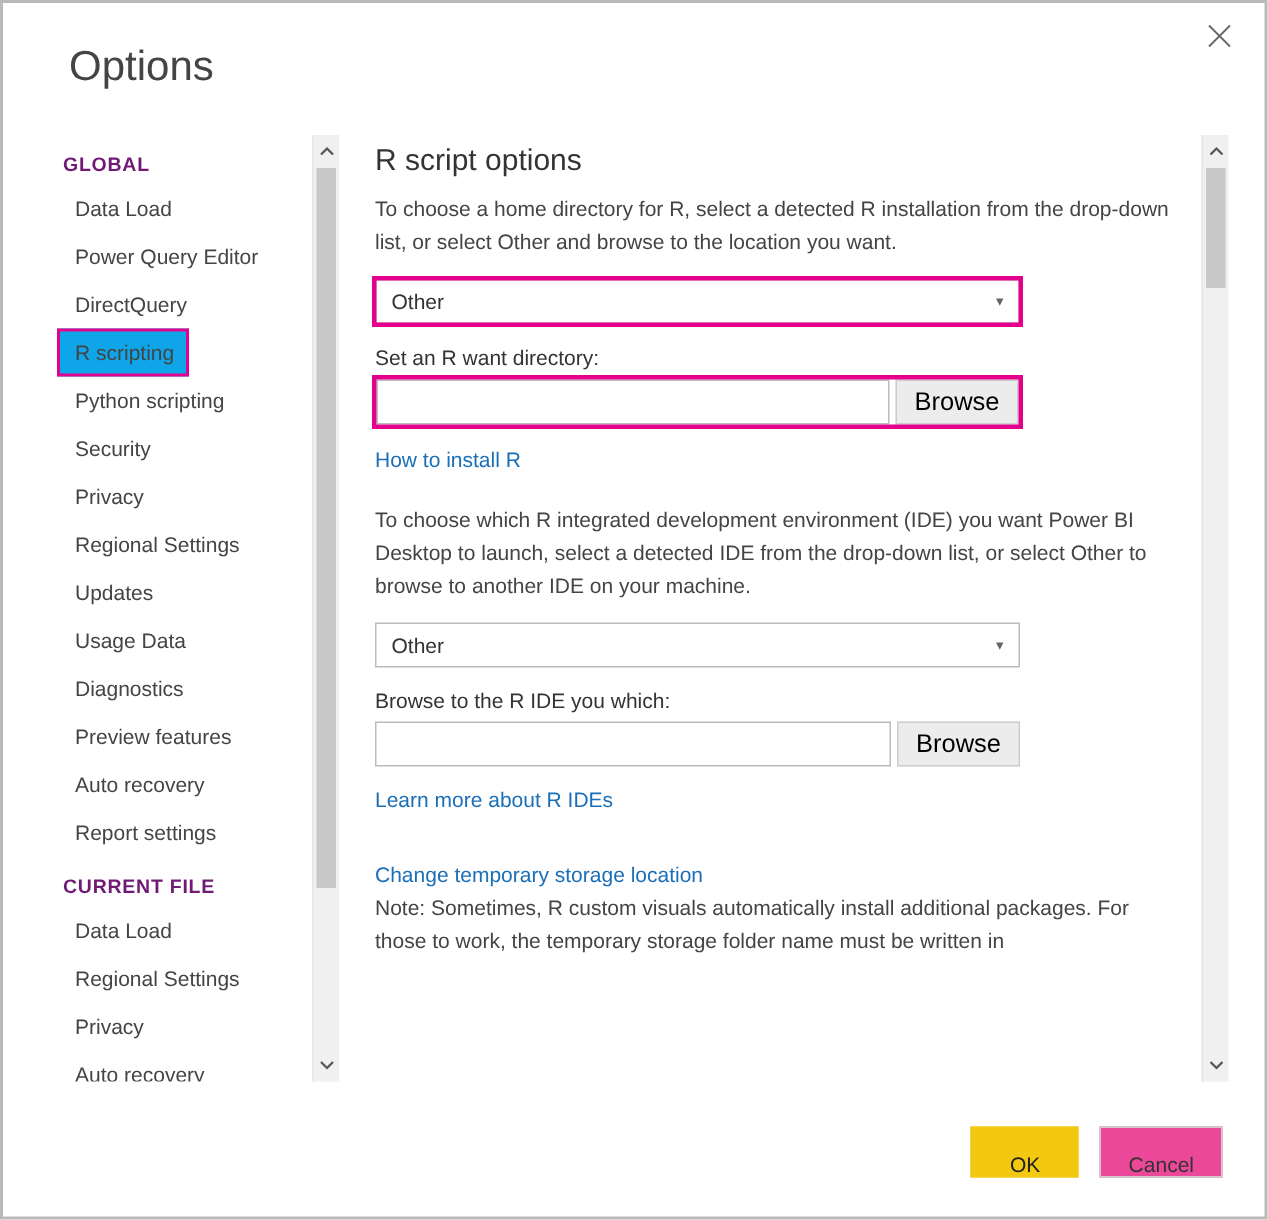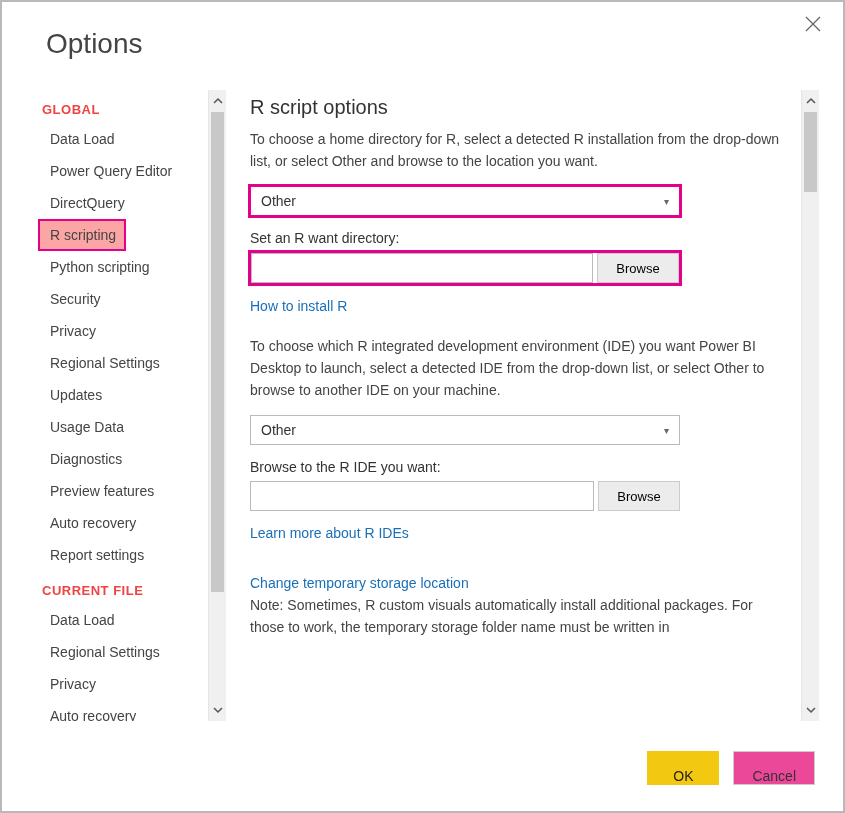--- a/index.html
+++ b/index.html
@@ -35,35 +35,35 @@
   
   .sidebar {
     width: 170px;
     flex: none;
     overflow: hidden;
     padding-bottom: 10px;
   }
   .side-section {
     font-size: 13px;
     font-weight: 700;
-    color: #ef4444;
+    color: #701a75;
     letter-spacing: 0.5px;
     padding: 12px 4px 6px 4px;
   }
   .side-item {
     font-size: 14px;
     color: #444;
     padding: 6px 4px 6px 10px;
     cursor: pointer;
     white-space: nowrap;
     border: 2px solid transparent;
   }
   .side-item.selected {
     border: 2px solid #e3008c;
-    background: #fca5a5;
+    background: #0ea5e9;
     display: inline-block;
     padding-right: 8px;
   }
   
   .vscroll {
     width: 18px;
     flex: none;
     background: #f0f0f0;
     position: relative;
     border-left: 1px solid #e5e5e5;
@@ -132,21 +132,21 @@
     border: 1px solid #bbb;
     background: #fff;
     padding: 0 8px;
     font-size: 14px;
   }
   .btn-browse {
     height: 30px;
     width: 82px;
     border: 1px solid #ccc;
     background: #ececec;
-    font-size: 13px;
+    font-size: 17px;
     cursor: pointer;
     margin-left: 4px;
   }
   .link {
     color: #1a6fb8;
     cursor: pointer;
     display: inline-block;
     margin: 14px 0 0 0;
   }
   .spacer { height: 22px; }
@@ -239,21 +239,21 @@
 
     <div class="spacer"></div>
 
     <p class="para">To choose which R integrated development environment (IDE) you want Power BI Desktop to launch, select a detected IDE from the drop-down list, or select Other to browse to another IDE on your machine.</p>
 
     <div class="dropdown">
       <span>Other</span>
       <span class="chev">▾</span>
     </div>
 
-    <div class="label" style="margin-top:14px">Browse to the R IDE you want:</div>
+    <div class="label" style="margin-top:14px">Browse to the R IDE you which:</div>
     <div class="inputrow">
       <input class="textbox" type="text" value="" style="">
       <button class="btn-browse">Browse</button>
     </div>
 
     <span class="link">Learn more about R IDEs</span>
 
     <div class="spacer"></div>
     <div style="height:12px"></div>
 

